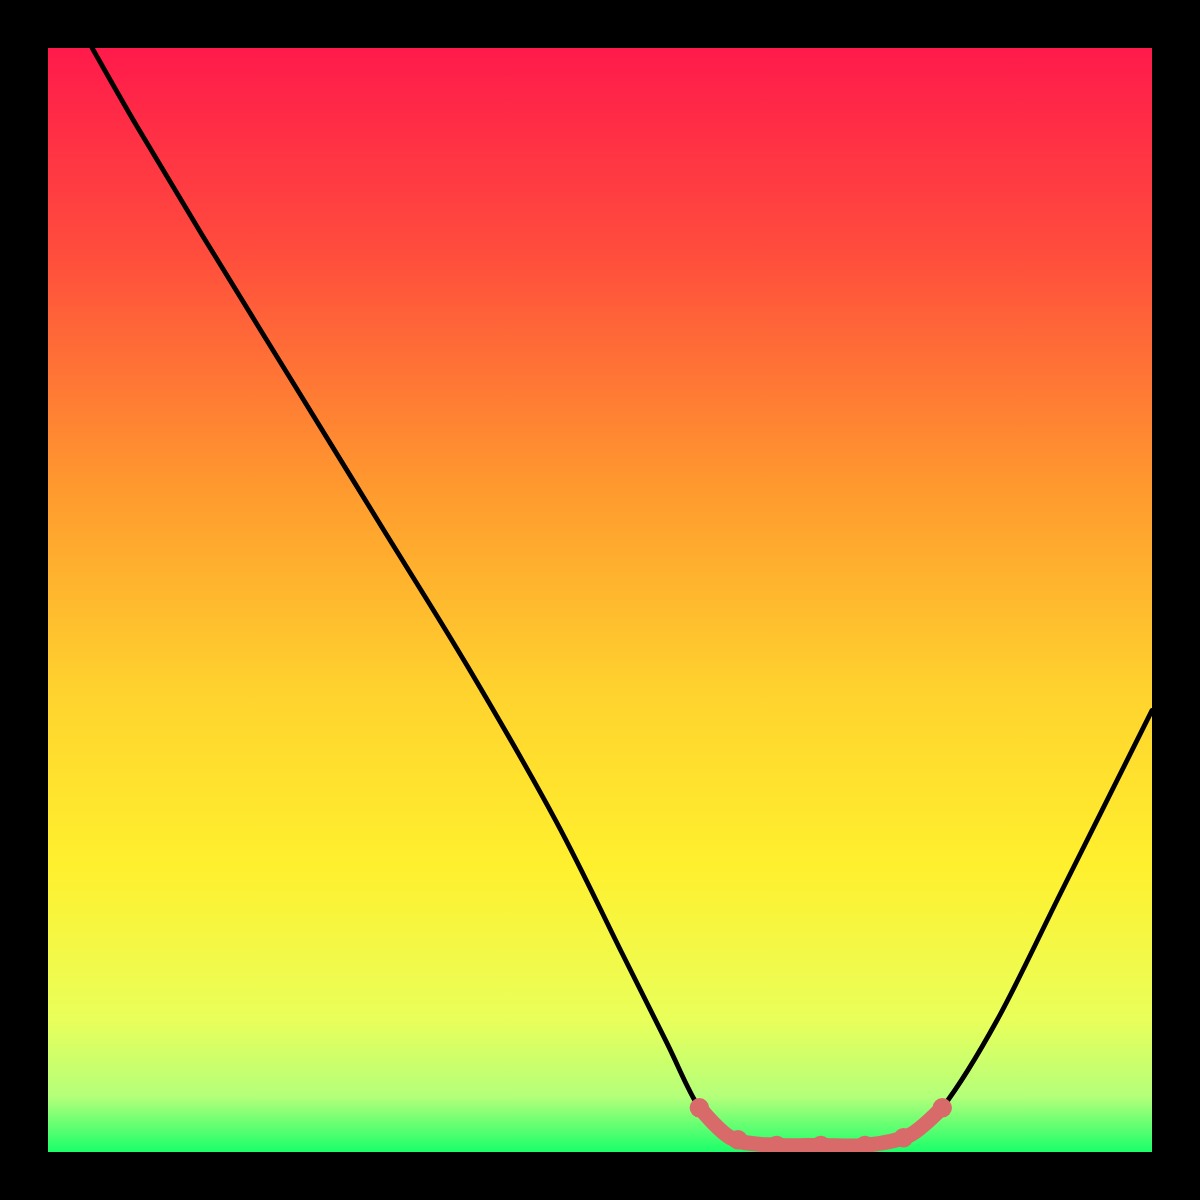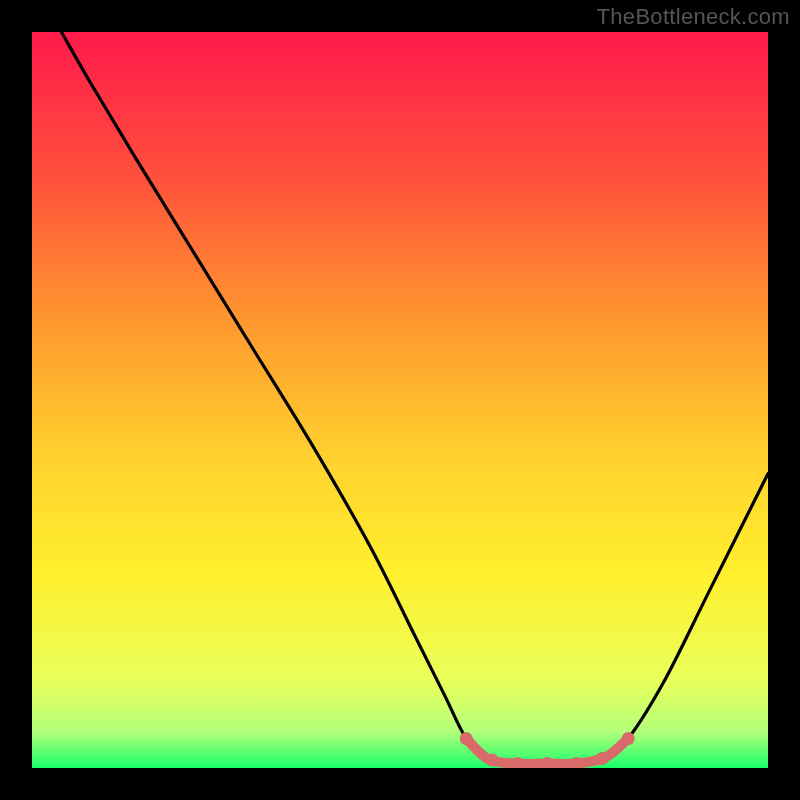--- a/index.html
+++ b/index.html
@@ -27,21 +27,20 @@
     top: 32px;
     width: 736px;
     height: 736px;
   }
   svg { display: block; }
 </style>
 </head>
 <body>
 
 <div class="container">
-  <div class="watermark">TheBottleneck.com</div>
   <div class="plot-area">
     <svg id="chart-svg" width="736" height="736" viewBox="0 0 736 736">
       <defs>
         <linearGradient id="bg-grad" x1="0" y1="0" x2="0" y2="1">
             <stop offset="0%" stop-color="#ff1a4b"></stop>
             <stop offset="18%" stop-color="#ff4b3d"></stop>
             <stop offset="40%" stop-color="#ff9a2e"></stop>
             <stop offset="57.99999999999999%" stop-color="#ffd22e"></stop>
             <stop offset="74%" stop-color="#fff02e"></stop>
             <stop offset="88%" stop-color="#e9ff5a"></stop>

